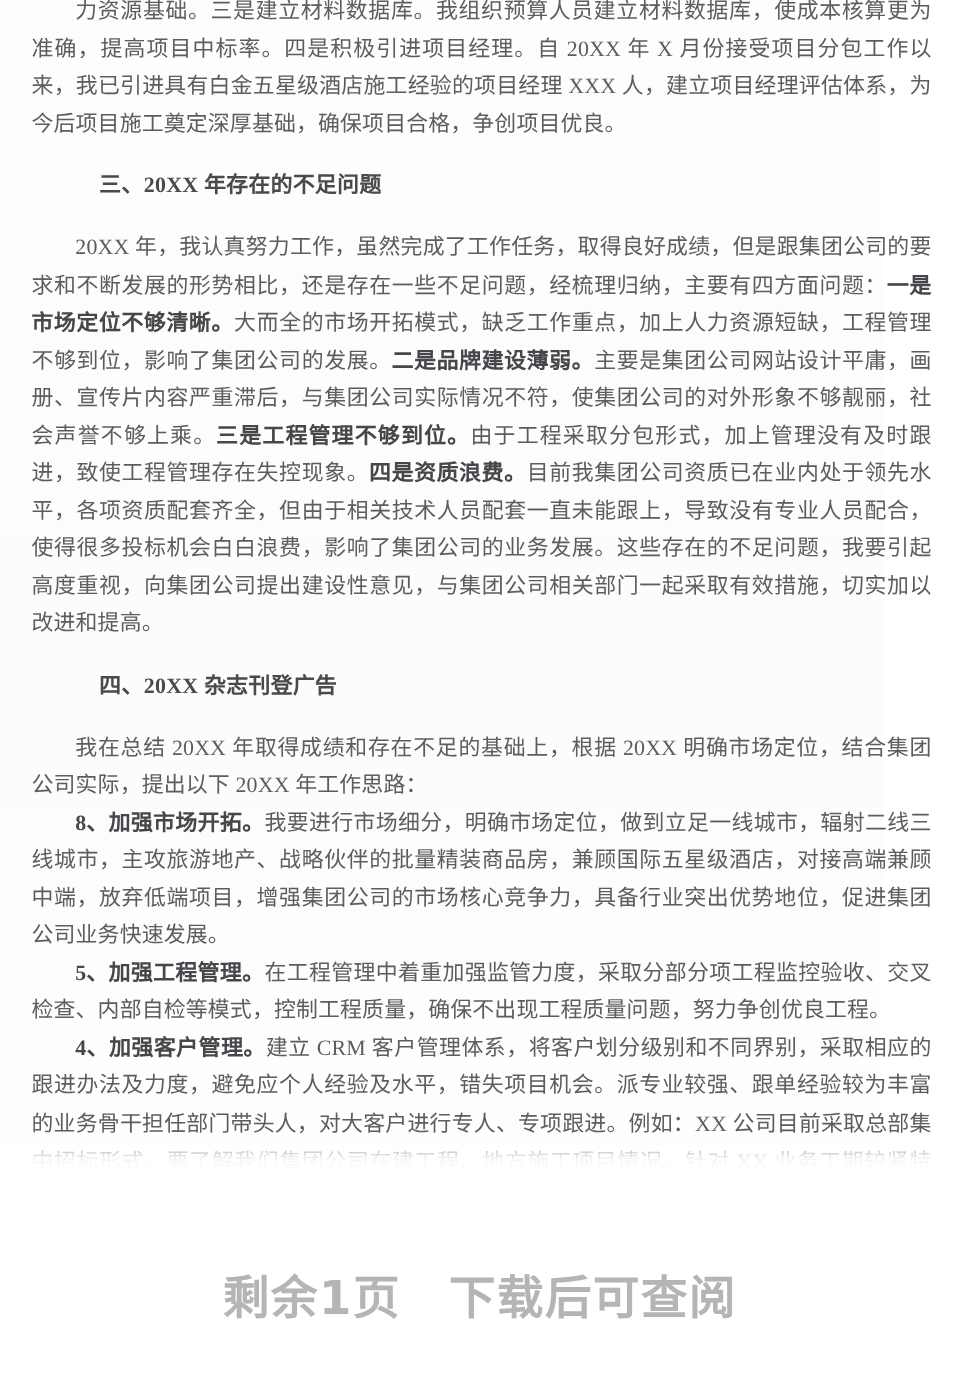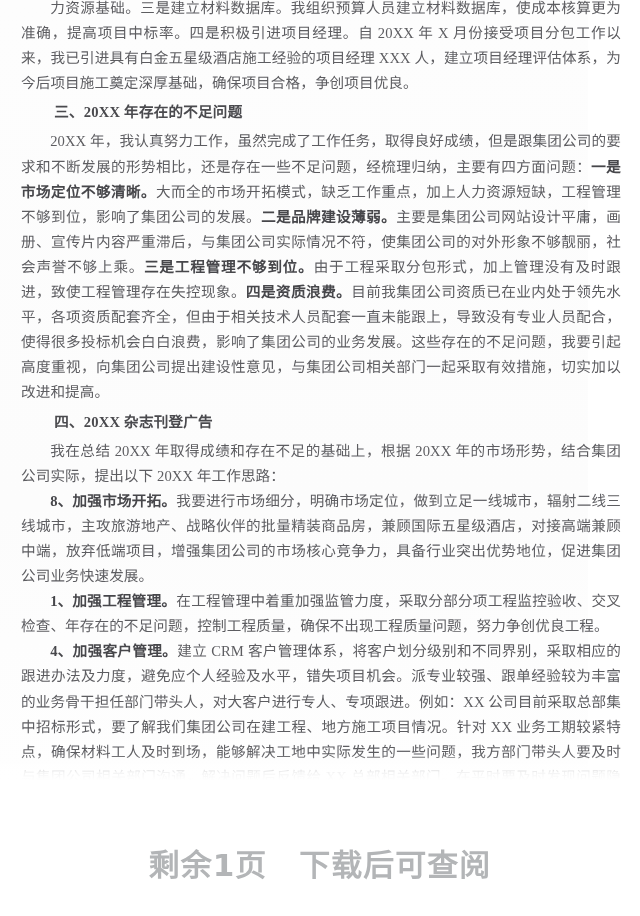--- a/index.html
+++ b/index.html
@@ -50,21 +50,21 @@
     color: #5d5d61;
     text-align: justify;
     text-justify: inter-ideograph;
     text-indent: 2em;
     letter-spacing: 0.1px;
     font-weight: 400;
     -webkit-font-smoothing: antialiased;
   }
 
   p.heading {
-    margin: 4px;
+    margin: 16px;
     padding: 0;
     font-size: 14.6px;
     line-height: 25.1px;
     color: #4a4a4e;
     text-indent: 2em;
     font-weight: 700;
     letter-spacing: 0.2px;
   }
 
   b.lead {
@@ -116,26 +116,26 @@
   <div id="doc-body">
 
     <p class="para">力资源基础。三是建立材料数据库。我组织预算人员建立材料数据库，使成本核算更为准确，提高项目中标率。四是积极引进项目经理。自 20XX 年 X 月份接受项目分包工作以来，我已引进具有白金五星级酒店施工经验的项目经理 XXX 人，建立项目经理评估体系，为今后项目施工奠定深厚基础，确保项目合格，争创项目优良。</p>
 
     <p class="heading">三、20XX 年存在的不足问题</p>
 
     <p class="para"><span>20XX 年，我认真努力工作，虽然完成了工作任务，取得良好成绩，但是跟集团公司的要求和不断发展的形势相比，还是存在一些不足问题，经梳理归纳，主要有四方面问题：</span><b class="lead">一是市场定位不够清晰。</b><span>大而全的市场开拓模式，缺乏工作重点，加上人力资源短缺，工程管理不够到位，影响了集团公司的发展。</span><b class="lead">二是品牌建设薄弱。</b><span>主要是集团公司网站设计平庸，画册、宣传片内容严重滞后，与集团公司实际情况不符，使集团公司的对外形象不够靓丽，社会声誉不够上乘。</span><b class="lead">三是工程管理不够到位。</b><span>由于工程采取分包形式，加上管理没有及时跟进，致使工程管理存在失控现象。</span><b class="lead">四是资质浪费。</b><span>目前我集团公司资质已在业内处于领先水平，各项资质配套齐全，但由于相关技术人员配套一直未能跟上，导致没有专业人员配合，使得很多投标机会白白浪费，影响了集团公司的业务发展。这些存在的不足问题，我要引起高度重视，向集团公司提出建设性意见，与集团公司相关部门一起采取有效措施，切实加以改进和提高。</span></p>
 
     <p class="heading">四、20XX 杂志刊登广告</p>
 
-    <p class="para">我在总结 20XX 年取得成绩和存在不足的基础上，根据 20XX 年的市场形势，结合集团公司实际，提出以下 20XX 年工作思路：</p>
+    <p class="para">我在总结 20XX 年取得成绩和存在不足的基础上，根据 20XX 明确市场定位，结合集团公司实际，提出以下 20XX 年工作思路：</p>
 
     <p class="para"><b class="lead">8、加强市场开拓。</b><span>我要进行市场细分，明确市场定位，做到立足一线城市，辐射二线三线城市，主攻旅游地产、战略伙伴的批量精装商品房，兼顾国际五星级酒店，对接高端兼顾中端，放弃低端项目，增强集团公司的市场核心竞争力，具备行业突出优势地位，促进集团公司业务快速发展。</span></p>
 
 
-    <p class="para"><b class="lead">1、加强工程管理。</b><span>在工程管理中着重加强监管力度，采取分部分项工程监控验收、交叉检查、年存在的不足问题，控制工程质量，确保不出现工程质量问题，努力争创优良工程。</span></p>
+    <p class="para"><b class="lead">5、加强工程管理。</b><span>在工程管理中着重加强监管力度，采取分部分项工程监控验收、交叉检查、内部自检等模式，控制工程质量，确保不出现工程质量问题，努力争创优良工程。</span></p>
 
     <p class="para"><b class="lead">4、加强客户管理。</b><span>建立 CRM 客户管理体系，将客户划分级别和不同界别，采取相应的跟进办法及力度，避免应个人经验及水平，错失项目机会。派专业较强、跟单经验较为丰富的业务骨干担任部门带头人，对大客户进行专人、专项跟进。例如：XX 公司目前采取总部集中招标形式，要了解我们集团公司在建工程、地方施工项目情况。针对 XX 业务工期较紧特点，确保材料工人及时到场，能够解决工地中实际发生的一些问题，我方部门带头人要及时与集团公司相关部门沟通，解决问题后反馈给 XX 总部相关部门。在平时要及时发现问题隐患，尽量在地方公司层面解决问题，给 XX 总部相关部门留下良好印象。同时，我方部门带头人要定期拜访 XX 总部高层，多联系多沟通，争取有更多的项目机会。XX 公司采取地方公司推荐，总部根据推荐名单进行发标的招标办法。我方部门带头人在做好总部相关部门工作的同时，要前往地方公司，实地项目跟进，解决现场问题，与项目公司共同做好公关工作。</span></p>
 
   </div>
 
   <div id="overlay-fade"></div>
 
   <div id="overlay-banner">
     <span id="overlay-text">剩余1页　下载后可查阅</span>
   </div>

